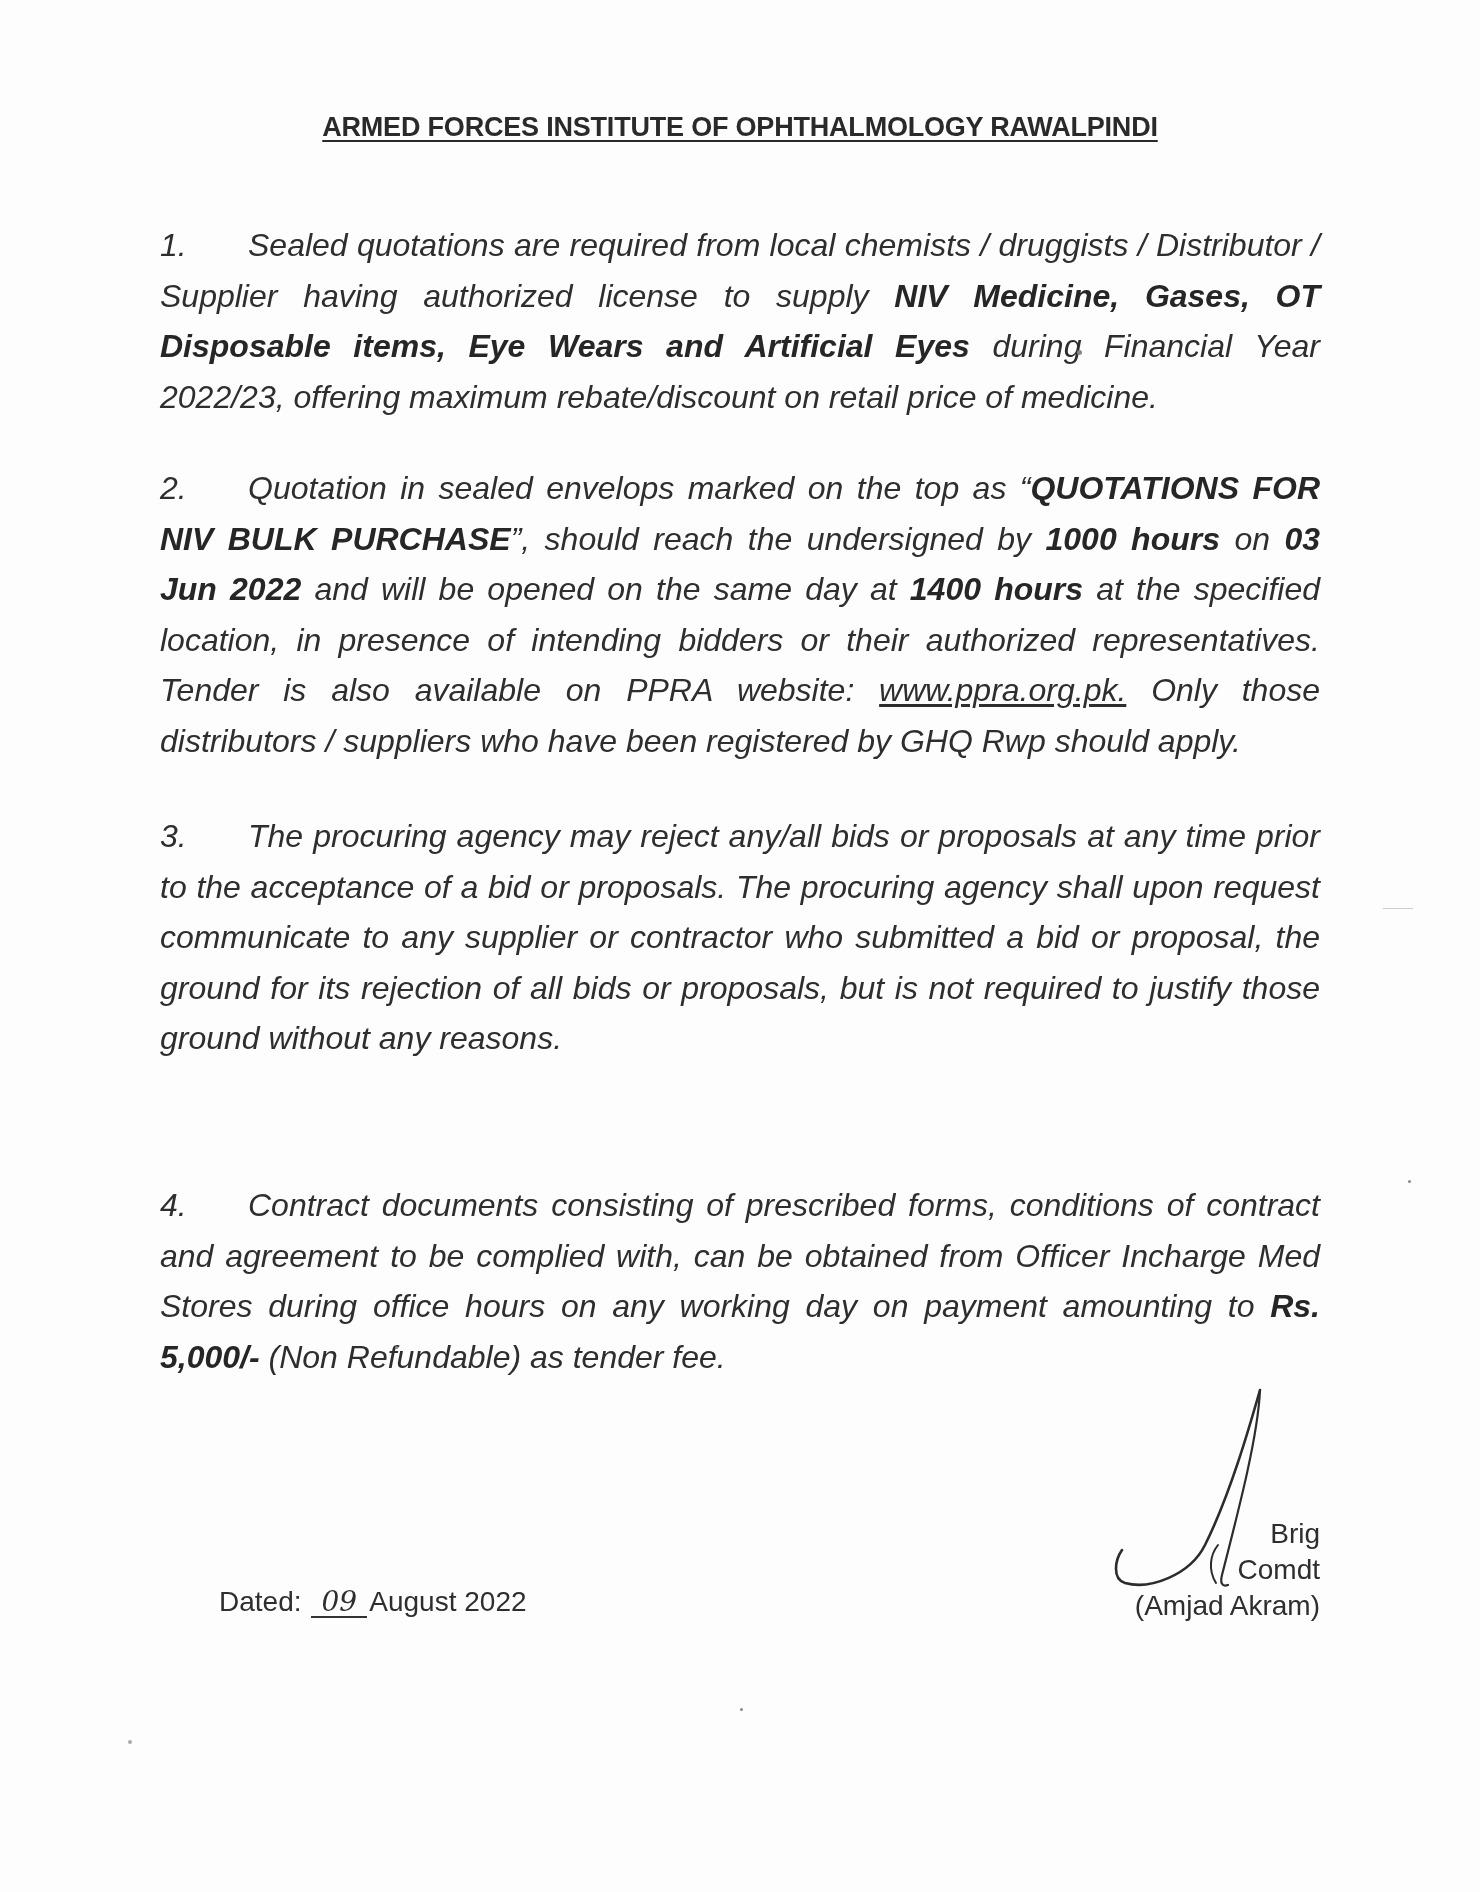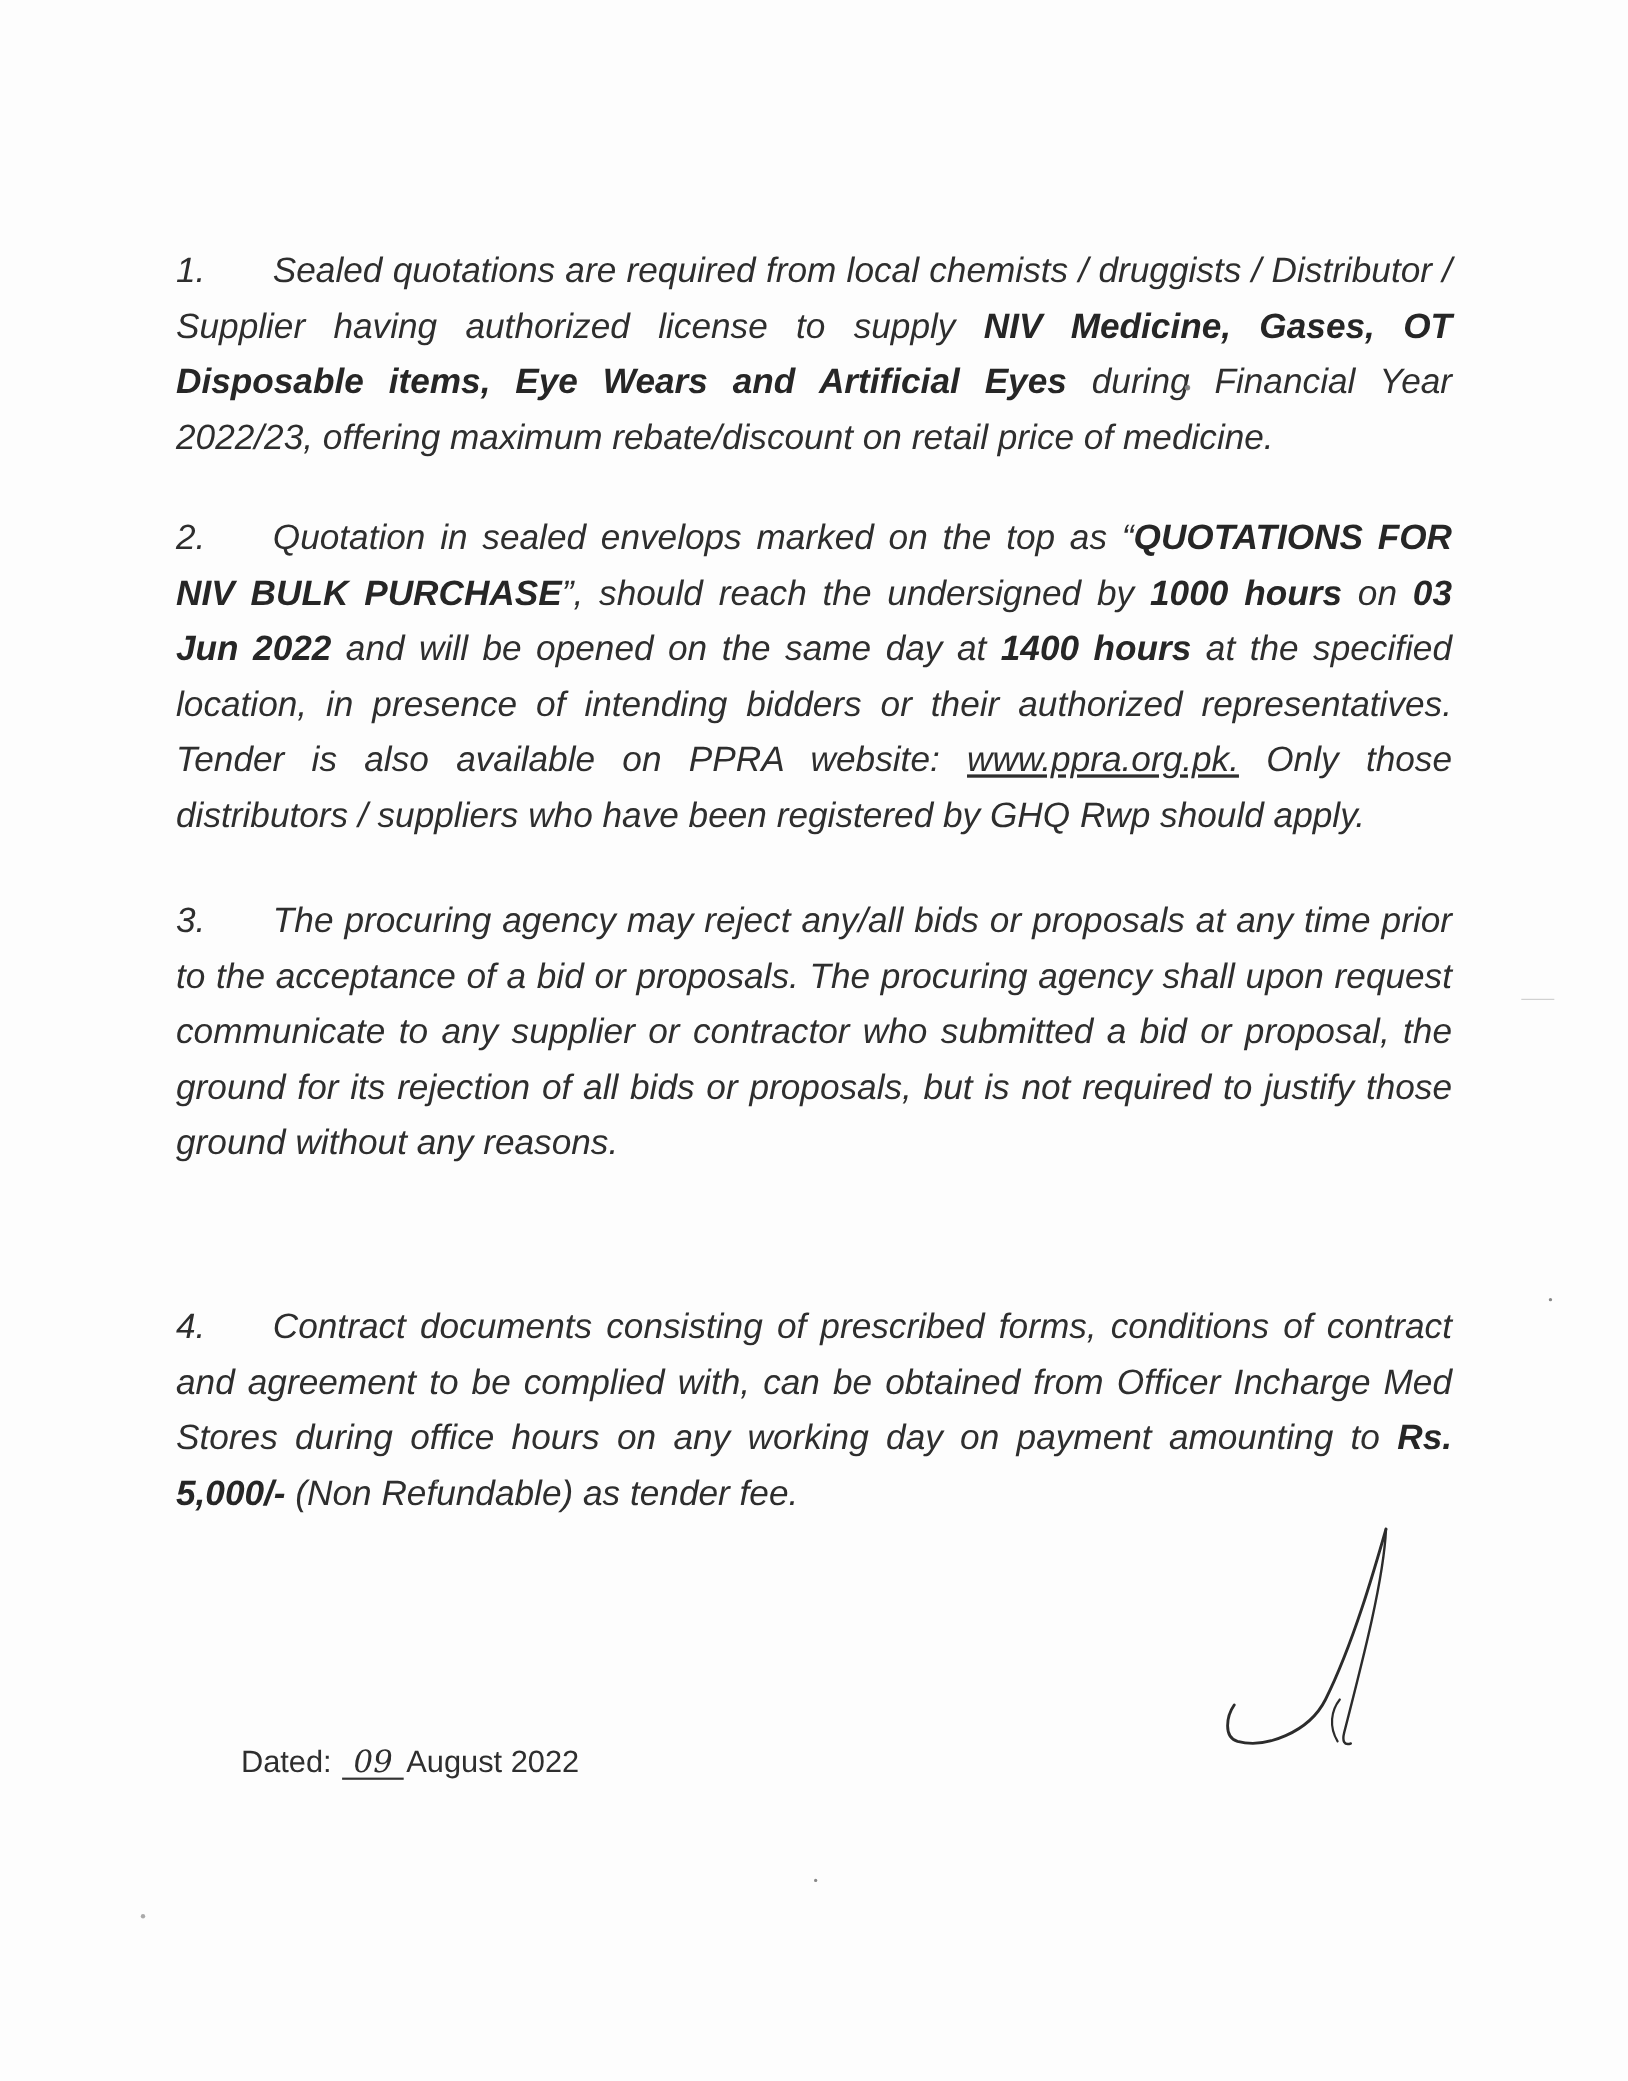--- a/index.html
+++ b/index.html
@@ -24,37 +24,43 @@
                   font-style: italic; font-family: "DejaVu Serif", serif; font-size: 28px; line-height: 28px; margin: 0 2px; }
     .sigblock { position: absolute; right: 160px; top: 1516px; text-align: right; font-size: 28px; line-height: 36px; color: #2e2e2e; }
     .signature { position: absolute; left: 1110px; top: 1385px; width: 160px; height: 210px; }
     .speck { position: absolute; background: #888; border-radius: 50%; }
   </style>
 </head>
 <body>
 
 <div class="page">
 
+  <div class="title t1">ARMED FORCES INSTITUTE OF OPHTHALMOLOGY RAWALPINDI</div>
 
   <div class="para p1"><span class="num">1.</span><span>Sealed quotations are required from local chemists / druggists / Distributor / Supplier having authorized license to supply </span><b>NIV Medicine, Gases, OT Disposable items, Eye Wears and Artificial Eyes</b><span> during Financial Year 2022/23, offering maximum rebate/discount on retail price of medicine.</span></div>
   <div class="para p2"><span class="num">2.</span><span>Quotation in sealed envelops marked on the top as “</span><b>QUOTATIONS FOR NIV BULK PURCHASE</b><span>”, should reach the undersigned by </span><b>1000 hours</b><span> on </span><b>03 Jun 2022</b><span> and will be opened on the same day at </span><b>1400 hours</b><span> at the specified location, in presence of intending bidders or their authorized representatives. Tender is also available on PPRA website: </span><span class="link">www.ppra.org.pk.</span><span> Only those distributors / suppliers who have been registered by GHQ Rwp should apply.</span></div>
   <div class="para p3"><span class="num">3.</span><span>The procuring agency may reject any/all bids or proposals at any time prior to the acceptance of a bid or proposals. The procuring agency shall upon request communicate to any supplier or contractor who submitted a bid or proposal, the ground for its rejection of all bids or proposals, but is not required to justify those ground without any reasons.</span></div>
   <div class="para p4"><span class="num">4.</span><span>Contract documents consisting of prescribed forms, conditions of contract and agreement to be complied with, can be obtained from Officer Incharge Med Stores during office hours on any working day on payment amounting to </span><b>Rs. 5,000/-</b><span> (Non Refundable) as tender fee.</span></div>
 
   <div class="dated">
     <span>Dated:</span>
     <span class="day">09</span><span>August 2022</span>
   </div>
 
   <svg class="signature" viewBox="0 0 160 210">
     <path d="M150 5 C 140 40, 120 110, 95 160 C 80 190, 40 205, 15 198 C 2 194, 5 175, 12 165" fill="none" stroke="#2c2c2c" stroke-width="2.6" stroke-linecap="round"></path>
     <path d="M150 5 C 148 50, 130 120, 112 190 C 110 198, 112 202, 118 200" fill="none" stroke="#2c2c2c" stroke-width="2.2" stroke-linecap="round"></path>
     <path d="M108 160 C 100 170, 98 185, 106 198" fill="none" stroke="#2c2c2c" stroke-width="2" stroke-linecap="round"></path>
   </svg>
 
+  <div class="sigblock">
+    <div>Brig</div>
+    <div>Comdt</div>
+    <div>(Amjad Akram)</div>
+  </div>
 
   <div class="speck" style="left:1077px;top:350px;width:5px;height:5px;"></div>
   <div class="speck" style="left:1383px;top:908px;width:30px;height:1px;border-radius:0;background:#ccc;"></div>
   <div class="speck" style="left:395px;top:1346px;width:3px;height:3px;"></div>
   <div class="speck" style="left:740px;top:1708px;width:3px;height:3px;"></div>
   <div class="speck" style="left:1408px;top:1180px;width:3px;height:3px;"></div>
   <div class="speck" style="left:128px;top:1740px;width:4px;height:4px;background:#aaa;"></div>
 </div>
 
 </body></html>

